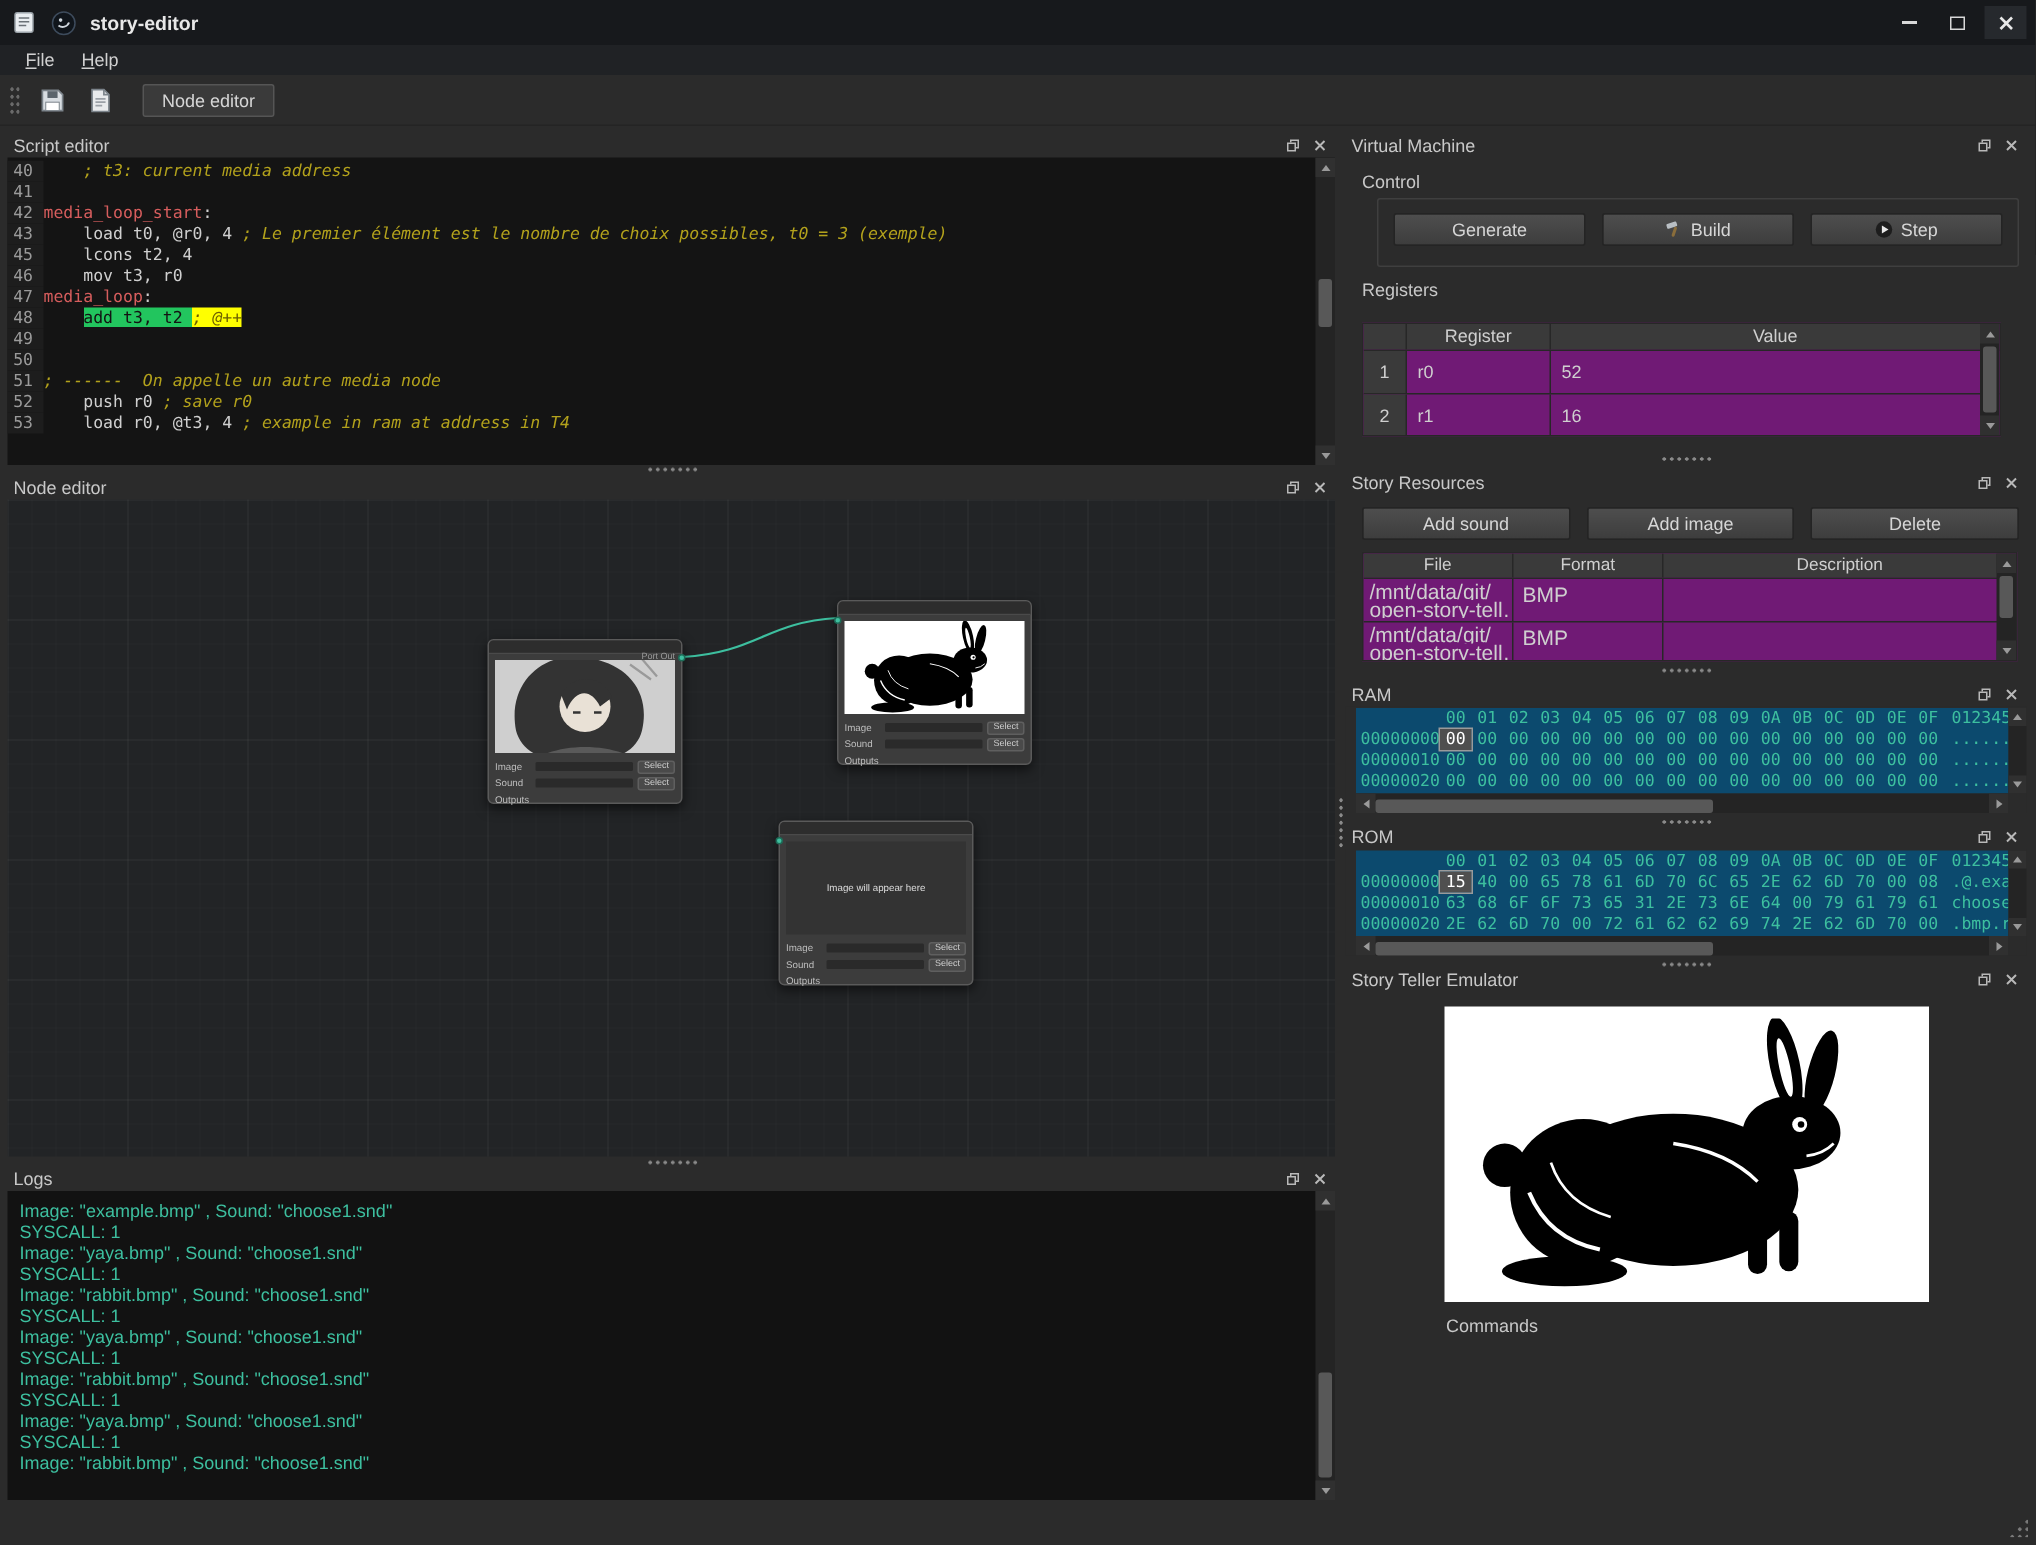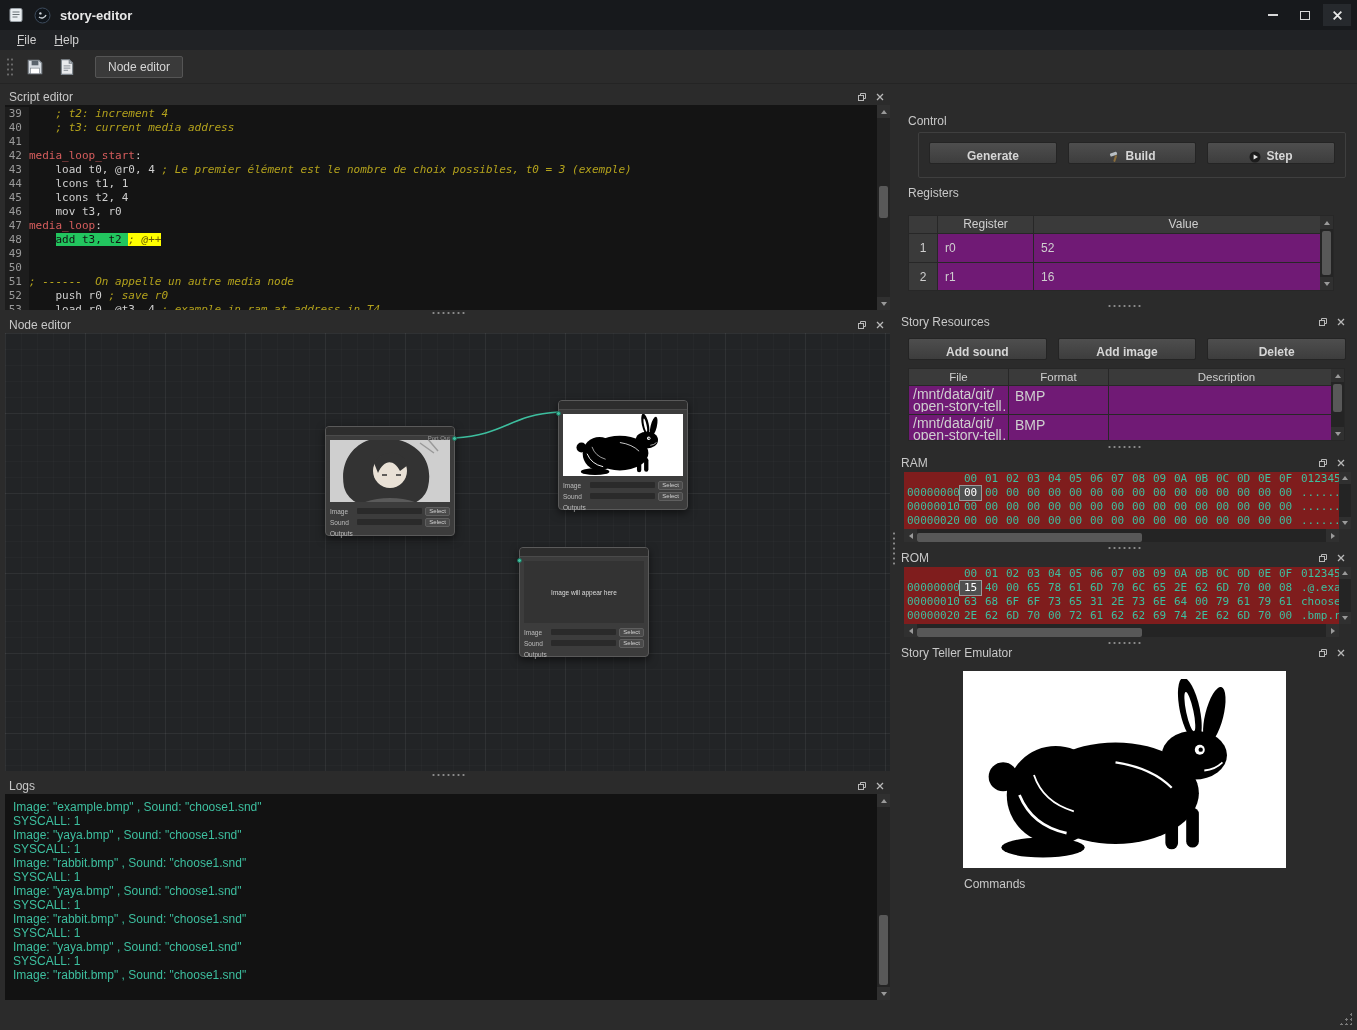--- a/index.html
+++ b/index.html
@@ -107,22 +107,22 @@
   
   .logs-body { background:#121212; overflow:hidden; }
   .log-lines { position:absolute; left:0; right:13px; top:0; bottom:0; padding:6px 8px; overflow:hidden; }
   .log-line { height:14px; line-height:14px; font-size:12px; color:#3dbf9f; white-space:pre; }
 
   
   .side-label { position:absolute; font-size:12px; color:#c8c8c8; }
   .groupbox { position:absolute; border:1px solid #3f3f3f; border-radius:2px; }
   .btn-row { display:flex; gap:11px; padding:9px 10px 0 10px; }
   .btn { flex:1; height:22px; background:linear-gradient(#4e4e4e,#3d3d3d); border:1px solid #242424;
-         border-radius:2px; color:#d6d6d6; font-size:12px; display:flex; align-items:flex-end;
-         justify-content:center; gap:5px;font-weight:bold; }
+         border-radius:2px; color:#d6d6d6; font-size:12px; display:flex; align-items:center;
+         justify-content:center; gap:5px; }
   .btn svg { flex:none; }
 
   
   .table { position:absolute; background:#701a75; border:1px solid #272727; font-size:12px; color:#cfcfcf; overflow:hidden; }
   .treg-head, .treg-row { display:flex; }
   .treg-head { background:#3a3a3a; height:17px; line-height:17px; }
   .th-idx { width:29px; flex:none; border-right:1px solid #272727; }
   .th-reg { width:96px; flex:none; text-align:center; border-right:1px solid #272727; }
   .th-val { flex:1; text-align:center; }
   .treg-row { height:29px; line-height:29px; border-top:1px solid #272727; }
@@ -137,21 +137,21 @@
   .th-format { width:100px; flex:none; text-align:center; border-right:1px solid #272727; }
   .th-desc { flex:1; text-align:center; }
   .tres-row { height:29px; border-top:1px solid #272727; font-size:14px; }
   .tres-file { width:100px; flex:none; padding:2px 0 0 4px; border-right:1px solid #272727; overflow:hidden; }
   .tres-file-line { height:12px; line-height:12px; white-space:nowrap; overflow:hidden; }
   .tres-format { width:100px; flex:none; padding:2px 0 0 6px; border-right:1px solid #272727; }
   .tres-desc { flex:1; }
 
   
   .hex-dock-body { background:#2b2b2b; }
-  .hexview { position:absolute; left:7px; top:1px; right:12px; bottom:13px; background:#7f1d1d;
+  .hexview { position:absolute; left:7px; top:1px; right:12px; bottom:13px; background:#0c4a6e;
              overflow:hidden; font-family:"DejaVu Sans Mono", monospace; font-size:11px; color:#3dbf9f; }
   .hex-row { display:flex; height:14px; line-height:14px; }
   .hex-addr { width:56px; flex:none; padding-left:3px; }
   .hex-byte { width:21px; flex:none; text-align:center; }
   .hex-byte.sel { background:#4f4f4f; color:#ffffff; outline:1px solid #9a9a9a; }
   .hex-ascii { margin-left:5px; flex:1; white-space:pre; overflow:hidden; }
   .hex-vscroll { position:absolute; top:1px; right:0; bottom:13px; width:12px; background:#242424; }
   .hex-hscroll { position:absolute; left:7px; right:12px; bottom:0; height:13px; background:#242424; display:flex; }
   .hex-hscroll .htrack { flex:1; position:relative; }
   .hex-hscroll .h-thumb { position:absolute; left:0; width:55%; top:2px; height:9px; }
@@ -279,26 +279,24 @@
           </svg>
         </span>
       <span class="dock-btn">
           <svg width="10" height="10" viewBox="0 0 10 10">
             <use href="#icon-close"></use>
           </svg>
         </span>
     </div>
     <div class="dock-body editor-body">
       <div class="code-area">
-          <div class="code-line"><span class="ln">39</span><span class="ct"><span class="tok-c">    ; t2: increment 4</span></span></div>
           <div class="code-line"><span class="ln">40</span><span class="ct"><span class="tok-c">    ; t3: current media address</span></span></div>
           <div class="code-line"><span class="ln">41</span><span class="ct"></span></div>
           <div class="code-line"><span class="ln">42</span><span class="ct"><span class="tok-l">media_loop_start</span><span class="tok-i">:</span></span></div>
           <div class="code-line"><span class="ln">43</span><span class="ct"><span class="tok-i">    load t0, @r0, 4 </span><span class="tok-c">; Le premier élément est le nombre de choix possibles, t0 = 3 (exemple)</span></span></div>
-          <div class="code-line"><span class="ln">44</span><span class="ct"><span class="tok-i">    lcons t1, 1</span></span></div>
           <div class="code-line"><span class="ln">45</span><span class="ct"><span class="tok-i">    lcons t2, 4</span></span></div>
           <div class="code-line"><span class="ln">46</span><span class="ct"><span class="tok-i">    mov t3, r0</span></span></div>
           <div class="code-line"><span class="ln">47</span><span class="ct"><span class="tok-l">media_loop</span><span class="tok-i">:</span></span></div>
           <div class="code-line"><span class="ln">48</span><span class="ct"><span class="tok-i">    </span><span class="tok-h">add t3, t2 </span><span class="tok-hc">; @++</span></span></div>
           <div class="code-line"><span class="ln">49</span><span class="ct"></span></div>
           <div class="code-line"><span class="ln">50</span><span class="ct"></span></div>
           <div class="code-line"><span class="ln">51</span><span class="ct"><span class="tok-c">; ------  On appelle un autre media node</span></span></div>
           <div class="code-line"><span class="ln">52</span><span class="ct"><span class="tok-i">    push r0 </span><span class="tok-c">; save r0</span></span></div>
           <div class="code-line"><span class="ln">53</span><span class="ct"><span class="tok-i">    load r0, @t3, 4 </span><span class="tok-c">; example in ram at address in T4</span></span></div>
         </div>
@@ -457,20 +455,33 @@
           </div>
       </div>
     </div>
   </div>
 
   <div class="v-splitter" style="left:890px; top:88px; height:920px;">
       <div class="v-dots"></div>
     </div>
 
   <div class="dock" style="left:897px; top:88px; width:454px; height:212px;">
+    <div class="dock-header">
+      <span class="dock-title">Virtual Machine</span>
+      <span class="dock-btn">
+          <svg width="10" height="10" viewBox="0 0 10 10">
+            <use href="#icon-float"></use>
+          </svg>
+        </span>
+      <span class="dock-btn">
+          <svg width="10" height="10" viewBox="0 0 10 10">
+            <use href="#icon-close"></use>
+          </svg>
+        </span>
+    </div>
     <div class="dock-body">
       <span class="side-label" style="left:11px; top:9px;">Control</span>
       <div class="groupbox" style="left:21px; right:5px; top:27px; height:46px;">
         <div class="btn-row">
           <button class="btn">
             <span>Generate</span>
           </button>
           <button class="btn">
             <svg width="12" height="12" viewBox="0 0 12 12">
                 <rect x="1" y="1.5" width="7" height="3.2" rx="0.8" fill="#b9bfc4" transform="rotate(-18 4.5 3)"></rect>

